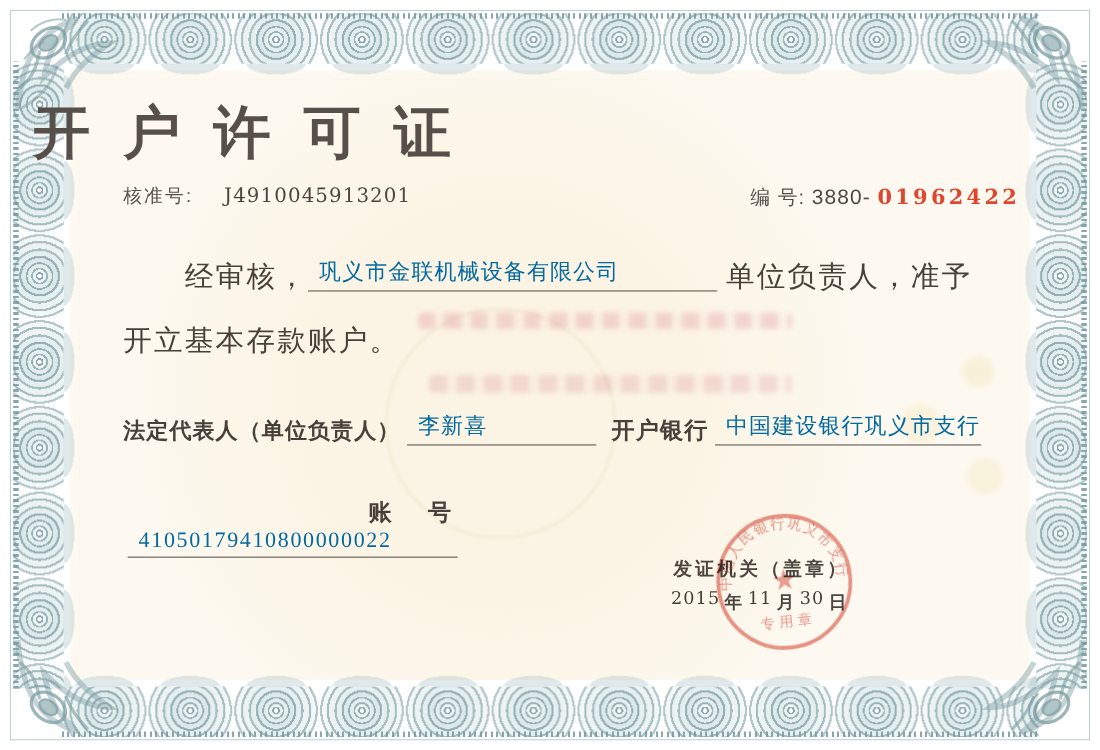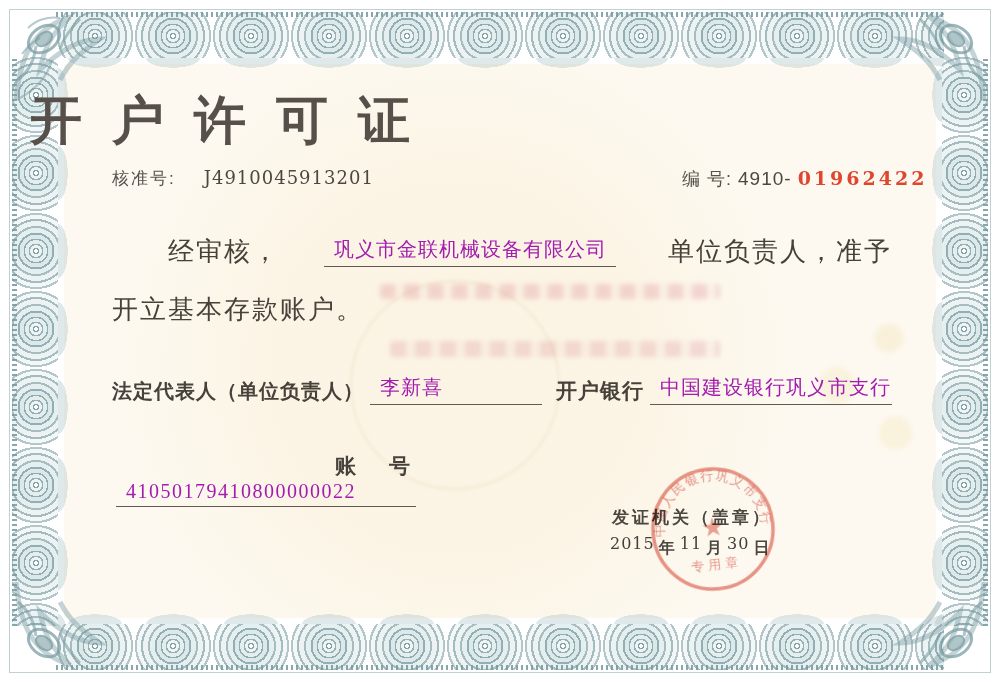--- a/index.html
+++ b/index.html
@@ -78,24 +78,24 @@
     font-family:"Liberation Serif", serif; font-weight:bold; font-size:52px; color:#57504a;
     letter-spacing:30px; padding-left:30px; }
 
   .approval-row { position:absolute; left:112px; top:167px; font-size:17px; color:#56514b; letter-spacing:2px; }
   .approval-value { font-family:"DejaVu Serif", serif; font-size:18px; color:#4c4740; margin-left:28px; letter-spacing:1px; }
 
   .serial-row { position:absolute; left:682px; top:167px; font-size:18px; color:#56514b; letter-spacing:1px; }
   .serial-prefix { font-size:19px; color:#4c4740; margin-left:6px; }
   .serial-number { font-family:"DejaVu Serif", serif; font-weight:bold; font-size:19px; letter-spacing:3px; margin-left:6px; }
 
-  .body-line1 { position:absolute; left:168px; top:234px; width:724px; display:flex; align-items:center;gap:44px; }
+  .body-line1 { position:absolute; left:168px; top:234px; width:724px; display:flex; align-items:flex-start; }
   .big-text { font-size:26px; font-weight:500; color:#474239; letter-spacing:2px; white-space:nowrap; }
   .u-field { border-bottom:1.5px solid #5f5a52; font-family:"Liberation Serif", serif;
-    font-size:20px; color:#a21caf; letter-spacing:1px; padding:0 0 3px 10px; white-space:nowrap; }
+    font-size:20px; color:#0369a1; letter-spacing:1px; padding:0 0 3px 10px; white-space:nowrap; }
   .u-company { width:372px; }
   .body-line2 { position:absolute; left:112px; top:292px; }
 
   .row-rep { position:absolute; left:112px; top:374px; width:780px; display:flex; align-items:flex-end; }
   .label-med { font-size:20px; font-weight:bold; color:#46413a; letter-spacing:1px; white-space:nowrap; }
   .u-name { width:186px; margin-left:6px; }
   .label-bank { margin-left:14px; font-size:21px; }
   .u-bank { width:262px; margin-left:6px; }
 
   .row-account { position:absolute; left:112px; top:452px; display:flex; align-items:flex-end;flex-direction:column; }
@@ -189,21 +189,21 @@
   <div class="ghost-circle"></div>
   <div class="floral"></div>
 
   <div class="title">开户许可证</div>
 
   <div class="approval-row">
     <span>核准号:</span><span class="approval-value">J4910045913201</span>
   </div>
 
   <div class="serial-row">
-    <span>编 号:</span><span class="serial-prefix">4910-</span><span class="serial-number red">01962422</span>
+    <span>编 号:</span><span class="serial-prefix">3880-</span><span class="serial-number red">01962422</span>
   </div>
 
   <div class="body-line1">
     <span class="big-text">经审核，</span>
     <span class="u-field u-company">巩义市金联机械设备有限公司</span>
     <span class="big-text" style="margin-left:8px">单位负责人，准予</span>
   </div>
 
   <div class="body-line2 big-text">开立基本存款账户。</div>
 

